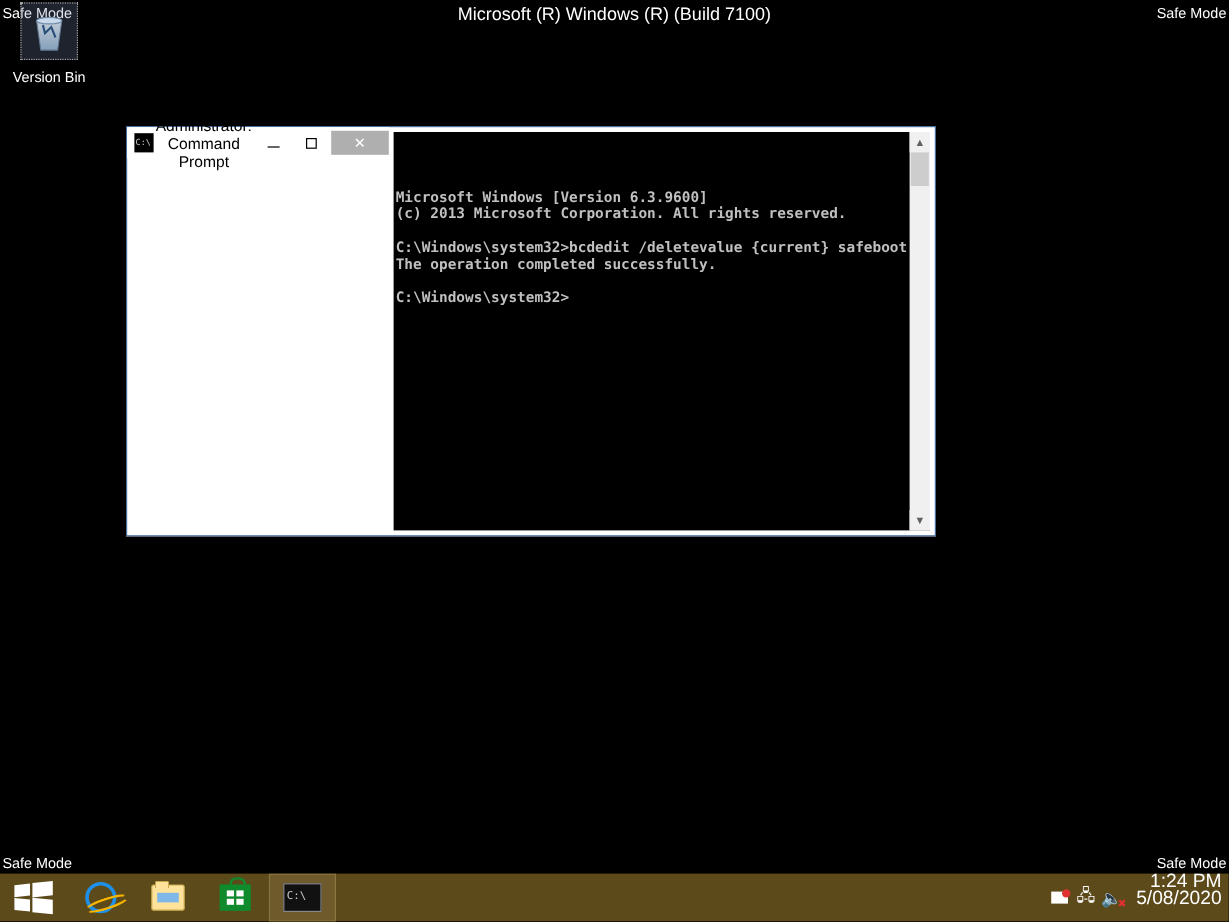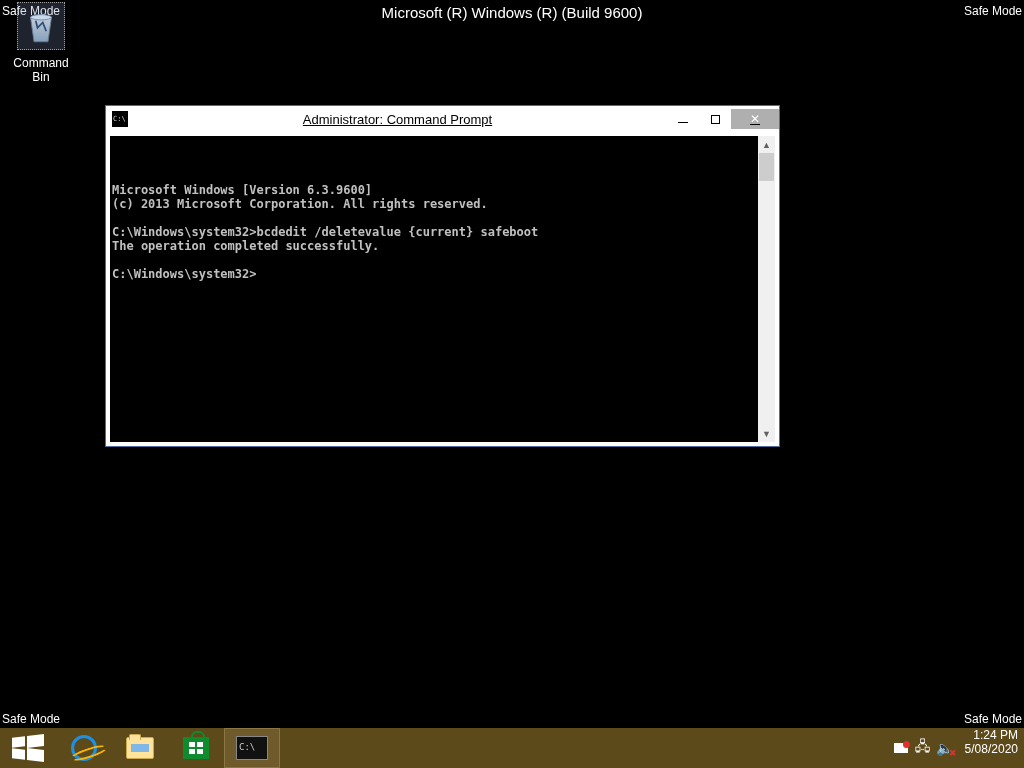--- a/index.html
+++ b/index.html
@@ -17,21 +17,21 @@
   
   .desktop-icon { position: absolute; top: 2px; left: 6px; width: 70px; text-align: center; cursor: pointer; }
   .desktop-icon .sel { border: 1px dotted #a0a0a0; padding: 2px; background: rgba(120,140,180,0.25); display:inline-block; }
   .desktop-icon .bin-svg { width: 42px; height: 42px; display:block; margin:0 auto; }
   .desktop-icon .label { color: #fff; font-size: 12px; margin-top: 2px; text-shadow: 1px 1px 1px #000; }
 
   
   .window {
     position: absolute; left: 105px; top: 105px; width: 675px; height: 342px;
     background: #fff; border: 1px solid #4a6f9e; box-shadow: 0 0 6px rgba(0,0,0,.3);
-    display:flex; flex-direction:column;text-decoration:underline;
+    display:flex; 
   }
   .titlebar { height: 26px; background: #fff; display:flex; align-items:center; position:relative; }
   .titlebar .appicon { width:16px; height:16px; margin-left:6px; background:#000; position:relative; }
   .titlebar .appicon::after { content:"C:\\"; color:#ccc; font: 7px/16px Consolas, monospace; position:absolute; left:1px; top:0; }
   .titlebar .title { flex:1; text-align:center; font-size:13px; color:#000; }
   .titlebar .ctrls { display:flex; height:20px; margin-right:0; }
   .titlebar .ctrl { width:32px; height:20px; display:flex; align-items:center; justify-content:center; font-size:11px; color:#000; background:#fff; }
   .titlebar .ctrl.min span { display:block; width:10px; height:1px; background:#000; margin-top:6px; }
   .titlebar .ctrl.max span { display:block; width:9px; height:9px; border:1px solid #000; }
   .titlebar .ctrl.close { background:#b0afaf; color:#fff; width:48px; }
@@ -44,21 +44,21 @@
   .cmd-scroll .up { position:absolute; top:0; left:0; right:0; }
   .cmd-scroll .down { position:absolute; bottom:0; left:0; right:0; }
   .cmd-scroll .thumb { position:absolute; top:17px; left:1px; right:1px; height:28px; background:#cdcdcd; }
 
   
   .taskbar { position:absolute; left:0; right:0; bottom:0; height:40px; background:#5c4a1b; display:flex; align-items:stretch; }
   .taskbar .tbutton { width:56px; display:flex; align-items:center; justify-content:center; cursor:pointer; }
   .taskbar .tbutton.active { background:#6e5a2a; box-shadow: inset 0 0 0 1px #8a7640; }
   .taskbar .spacer { flex:1; }
   .taskbar .tray { display:flex; align-items:center; gap:6px; padding:0 6px; }
-  .taskbar .clock { color:#fff; font-size:12px; text-align:right; line-height:14px; padding:0 6px; }
+  .taskbar .clock { color:#fff; font-size:16px; text-align:right; line-height:14px; padding:0 6px; }
   .tray-icon { width:16px; height:16px; display:flex; align-items:center; justify-content:center; }
 
   
   .start-tile { width:36px; height:30px; position:relative; }
   .start-tile div { position:absolute; background:#fff; }
   .st-a{left:2px;top:4px;width:13px;height:10px;transform:skewY(-6deg);}
   .st-b{left:17px;top:2px;width:17px;height:12px;transform:skewY(-6deg);}
   .st-c{left:2px;top:16px;width:13px;height:10px;transform:skewY(6deg);}
   .st-d{left:17px;top:16px;width:17px;height:12px;transform:skewY(6deg);}
 
@@ -85,37 +85,37 @@
   .vol-ic{color:#fff;font-size:14px;position:relative;}
   .vol-ic::after{content:"✖";color:#e03030;font-size:9px;position:absolute;right:-4px;bottom:-2px;}
 </style>
 </head>
 <body>
 
 <div class="safemode-label sm-tl">Safe Mode</div>
 <div class="safemode-label sm-tr">Safe Mode</div>
 <div class="safemode-label sm-bl">Safe Mode</div>
 <div class="safemode-label sm-br">Safe Mode</div>
-<div class="build-label">Microsoft (R) Windows (R) (Build 9600)</div>
+<div class="build-label">Microsoft (R) Windows (R) (Build 7100)</div>
 
 <div class="desktop-icon">
   <span class="sel">
     <svg class="bin-svg" viewBox="0 0 48 48">
       <defs>
         <linearGradient id="g1" x1="0" y1="0" x2="0" y2="1">
           <stop offset="0" stop-color="#dfeaf5"></stop>
             <stop offset="1" stop-color="#98b7d4"></stop>
         </linearGradient>
       </defs>
       <path d="M12 14 L36 14 L32 42 L16 42 Z" fill="url(#g1)" stroke="#6f8aa8" stroke-width="1" opacity="0.85"></path>
       <ellipse cx="24" cy="14" rx="12" ry="3" fill="#c7d9ea" stroke="#6f8aa8" stroke-width="1"></ellipse>
       <path d="M18 18 L20 26 L26 20 L30 30" stroke="#2a4f7c" stroke-width="2" fill="none"></path>
     </svg>
   </span>
-  <div class="label">Command Bin</div>
+  <div class="label">Version Bin</div>
 </div>
 
 <div class="window">
   <div class="titlebar">
     <div class="appicon"></div>
     <div class="title">Administrator: Command Prompt</div>
     <div class="ctrls">
       <div class="ctrl min">
           <span></span>
         </div>

